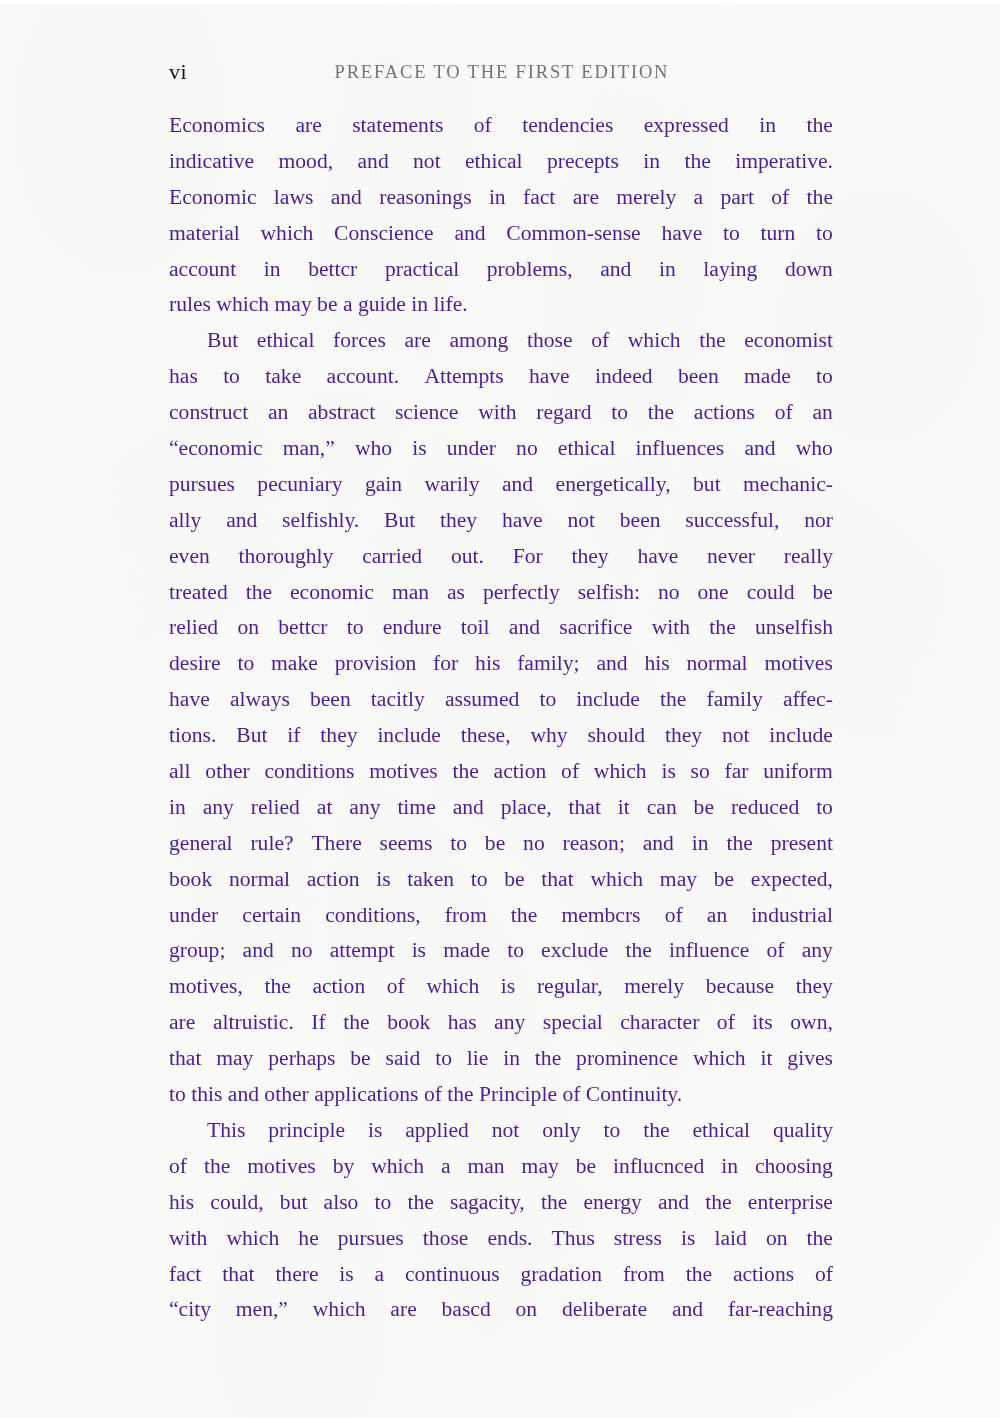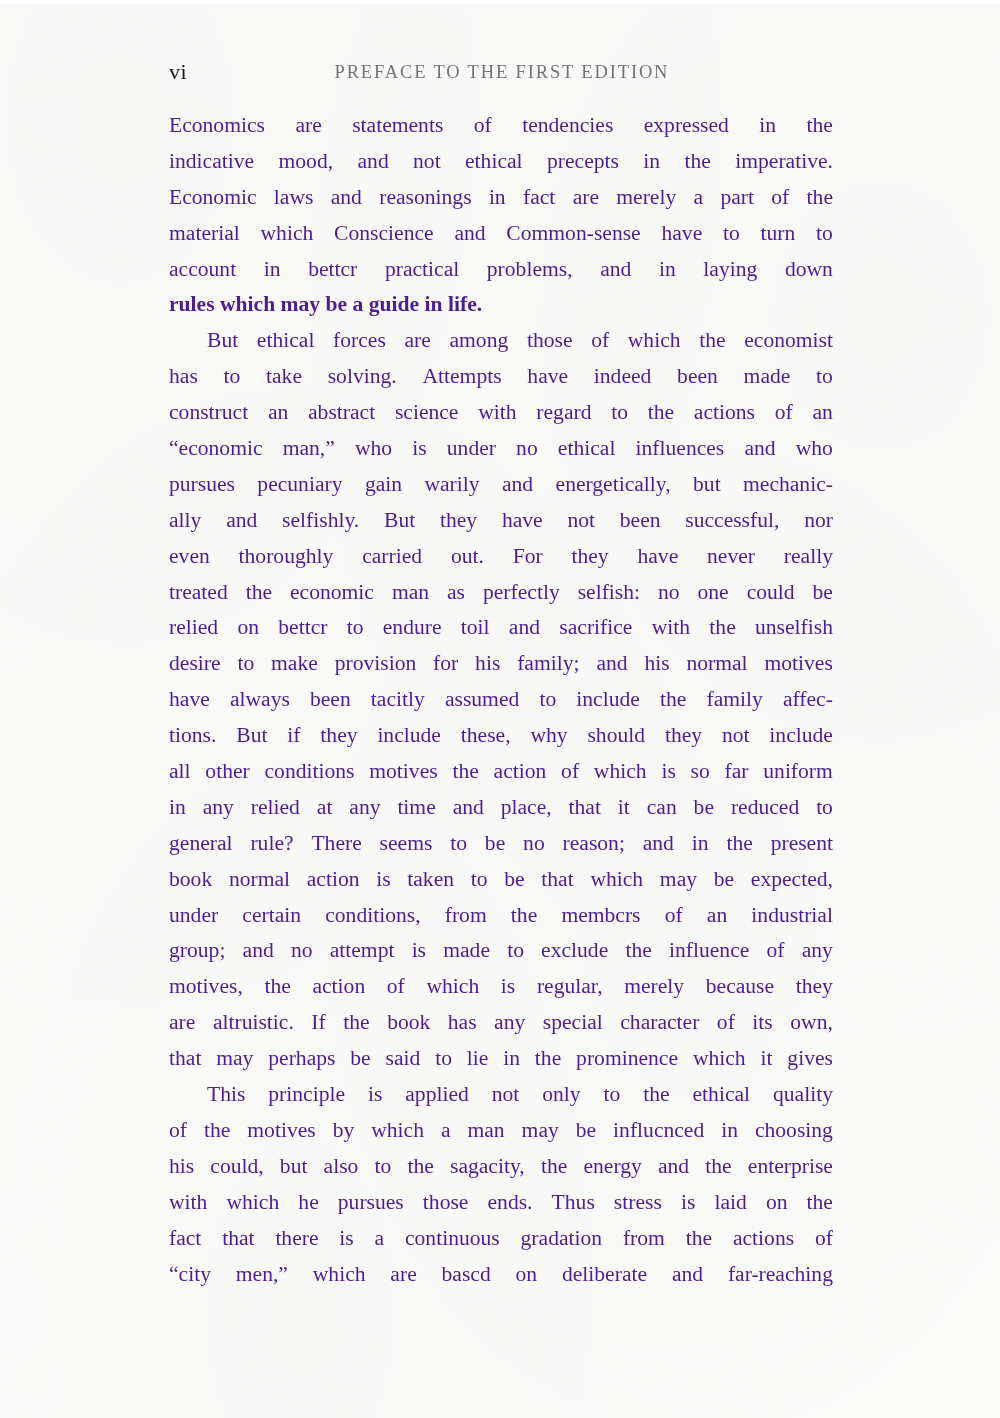--- a/index.html
+++ b/index.html
@@ -86,21 +86,21 @@
     position: relative;
   }
   
   .ln.j {
     display: flex;
     justify-content: space-between;
     white-space: normal;
   }
   .ln.j > span { display: inline-block; }
   
-  .ln.last { display: block; font-weight: bold; }
+  .ln.last { display: block; }
 
   
   .ln.indent { padding-left: 38px; }
   .ln.j.indent { padding-left: 38px; }
 
   
   .textblock, .runhead { text-rendering: optimizeLegibility; }
 </style>
 </head>
 <body>
@@ -184,21 +184,21 @@
           <span>those</span>
           <span>of</span>
           <span>which</span>
           <span>the</span>
           <span>economist</span>
         </div>
         <div class="ln j">
           <span>has</span>
           <span>to</span>
           <span>take</span>
-          <span>solving.</span>
+          <span>account.</span>
           <span>Attempts</span>
           <span>have</span>
           <span>indeed</span>
           <span>been</span>
           <span>made</span>
           <span>to</span>
         </div>
         <div class="ln j">
           <span>construct</span>
           <span>an</span>
@@ -438,20 +438,21 @@
           <span>said</span>
           <span>to</span>
           <span>lie</span>
           <span>in</span>
           <span>the</span>
           <span>prominence</span>
           <span>which</span>
           <span>it</span>
           <span>gives</span>
         </div>
+        <div class="ln last">to this and other applications of the Principle of Continuity.</div>
       </div>
       <div class="para">
         <div class="ln j indent">
           <span>This</span>
           <span>principle</span>
           <span>is</span>
           <span>applied</span>
           <span>not</span>
           <span>only</span>
           <span>to</span>

